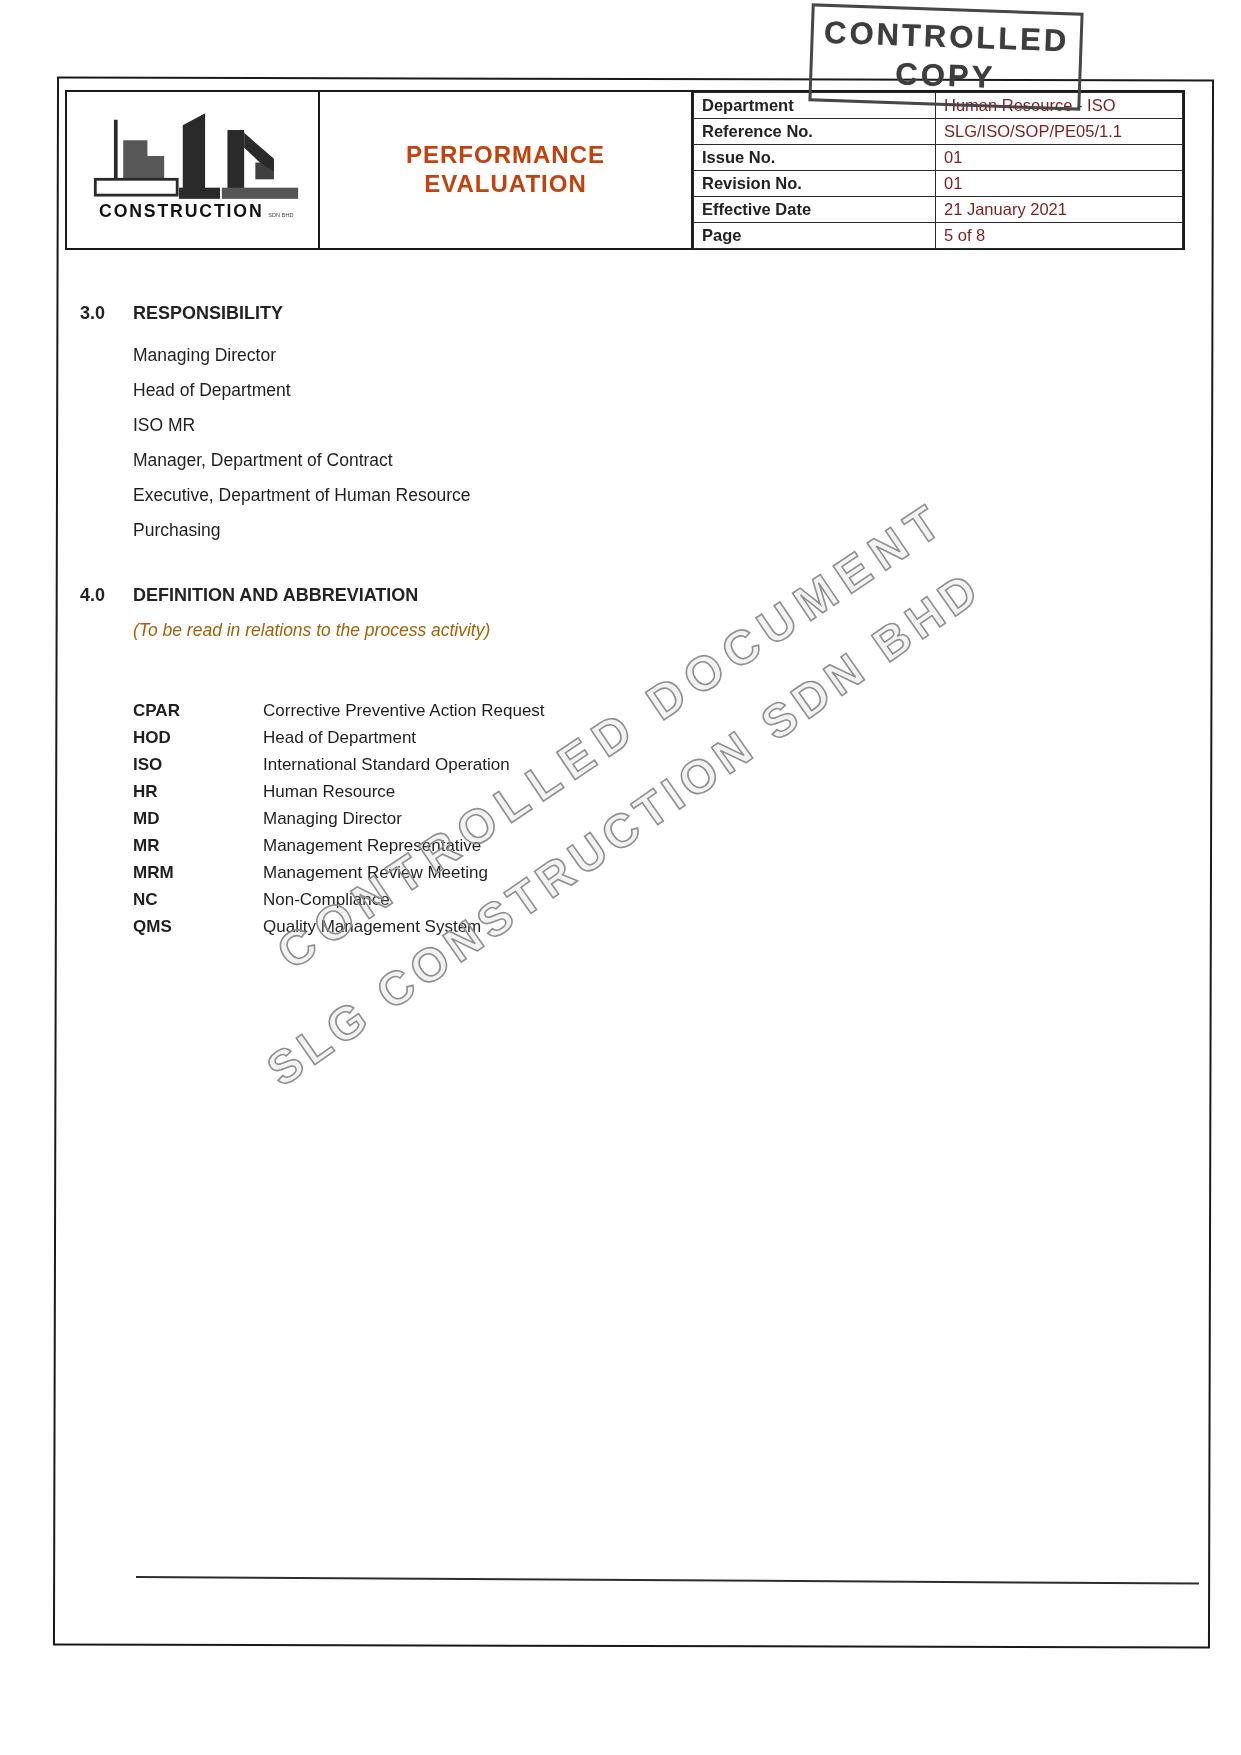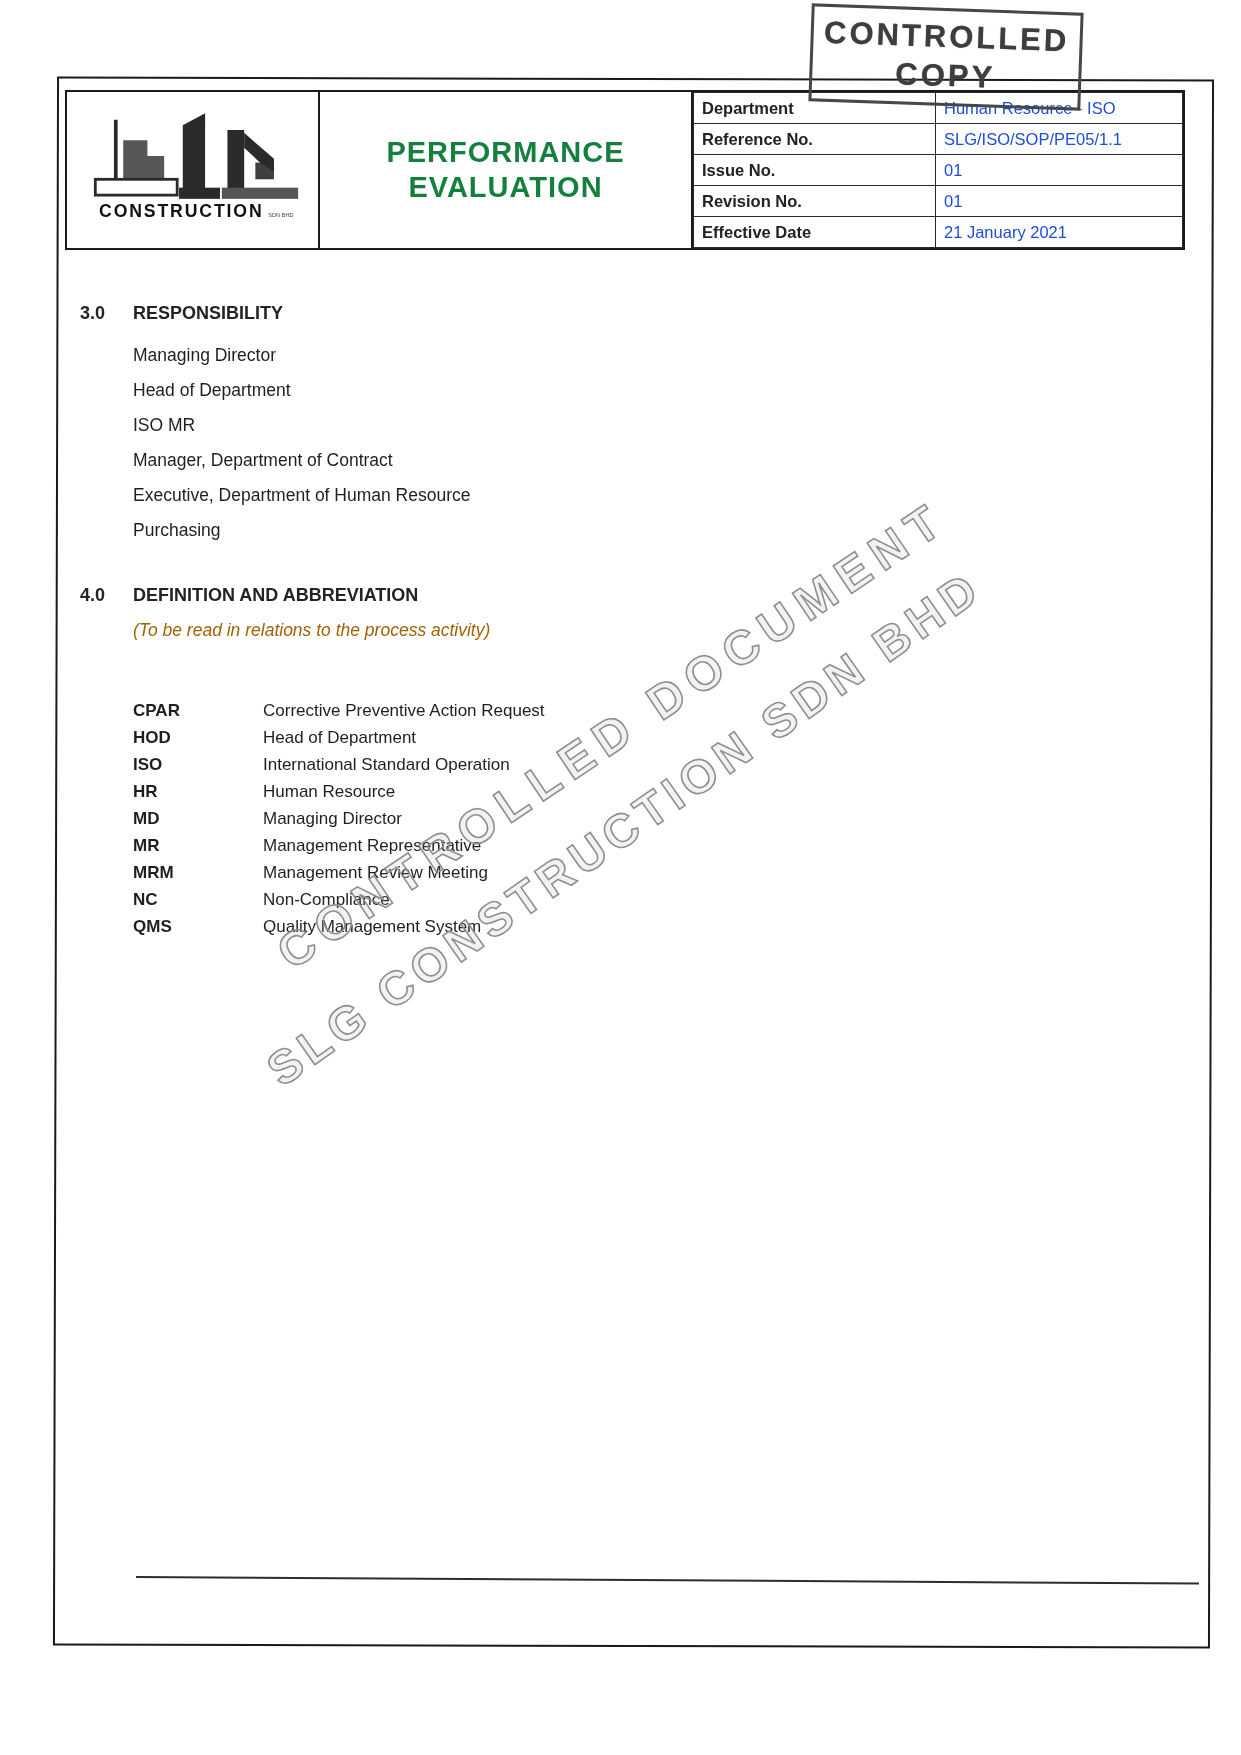--- a/index.html
+++ b/index.html
@@ -29,29 +29,29 @@
     border:2px solid #1a1a1a;display:flex;box-sizing:border-box;background:#fff;
   }
   .logo-cell{
     width:253px;border-right:2px solid #1a1a1a;box-sizing:border-box;
     display:flex;align-items:center;justify-content:center;
   }
   .title-cell{
     flex:1;border-right:2px solid #1a1a1a;box-sizing:border-box;
     display:flex;flex-direction:column;align-items:center;justify-content:center;
   }
-  .doc-title{font-size:29px;font-weight:bold;letter-spacing:1px;line-height:1.2;color:#15803d;}
+  .doc-title{font-size:24px;font-weight:bold;letter-spacing:1px;line-height:1.2;color:#c2410c;}
   .info-cell{width:490px;box-sizing:border-box;}
   .info-table{width:100%;height:100%;border-collapse:collapse;table-layout:fixed;}
   .info-table td{
     border:1.6px solid #2a2a2a;padding:0 8px;font-size:16.5px;vertical-align:middle;
   }
   .info-table tr{height:26px;}
   td.info-label{width:225px;font-weight:bold;color:#222;}
-  td.info-value{color:#1d4ed8;}
+  td.info-value{color:#7f1d1d;}
   
   .section-head{position:absolute;display:flex;font-weight:bold;font-size:18px;color:#232323;}
   .sec-num{width:53px;}
   .resp-items{position:absolute;left:133px;top:338px;font-size:17.5px;}
   .resp-item{height:35px;line-height:35px;}
   .sec-note{
     position:absolute;left:133px;top:620px;font-size:17.5px;font-style:italic;color:#a16207;
   }
   .abbr-list{position:absolute;left:133px;top:697px;font-size:17px;}
   .abbr-row{display:flex;height:27px;line-height:27px;}
@@ -120,20 +120,24 @@
             <td class="info-value">01</td>
           </tr>
           <tr>
             <td class="info-label">Revision No.</td>
             <td class="info-value">01</td>
           </tr>
           <tr>
             <td class="info-label">Effective Date</td>
             <td class="info-value">21 January 2021</td>
           </tr>
+          <tr>
+            <td class="info-label">Page</td>
+            <td class="info-value">5 of 8</td>
+          </tr>
         </tbody>
     </table>
   </div>
 </div>
 
 <div class="section-head" style="left:80px;top:303px;">
   <span class="sec-num">3.0</span>
   <span>RESPONSIBILITY</span>
 </div>
 <div class="resp-items">

